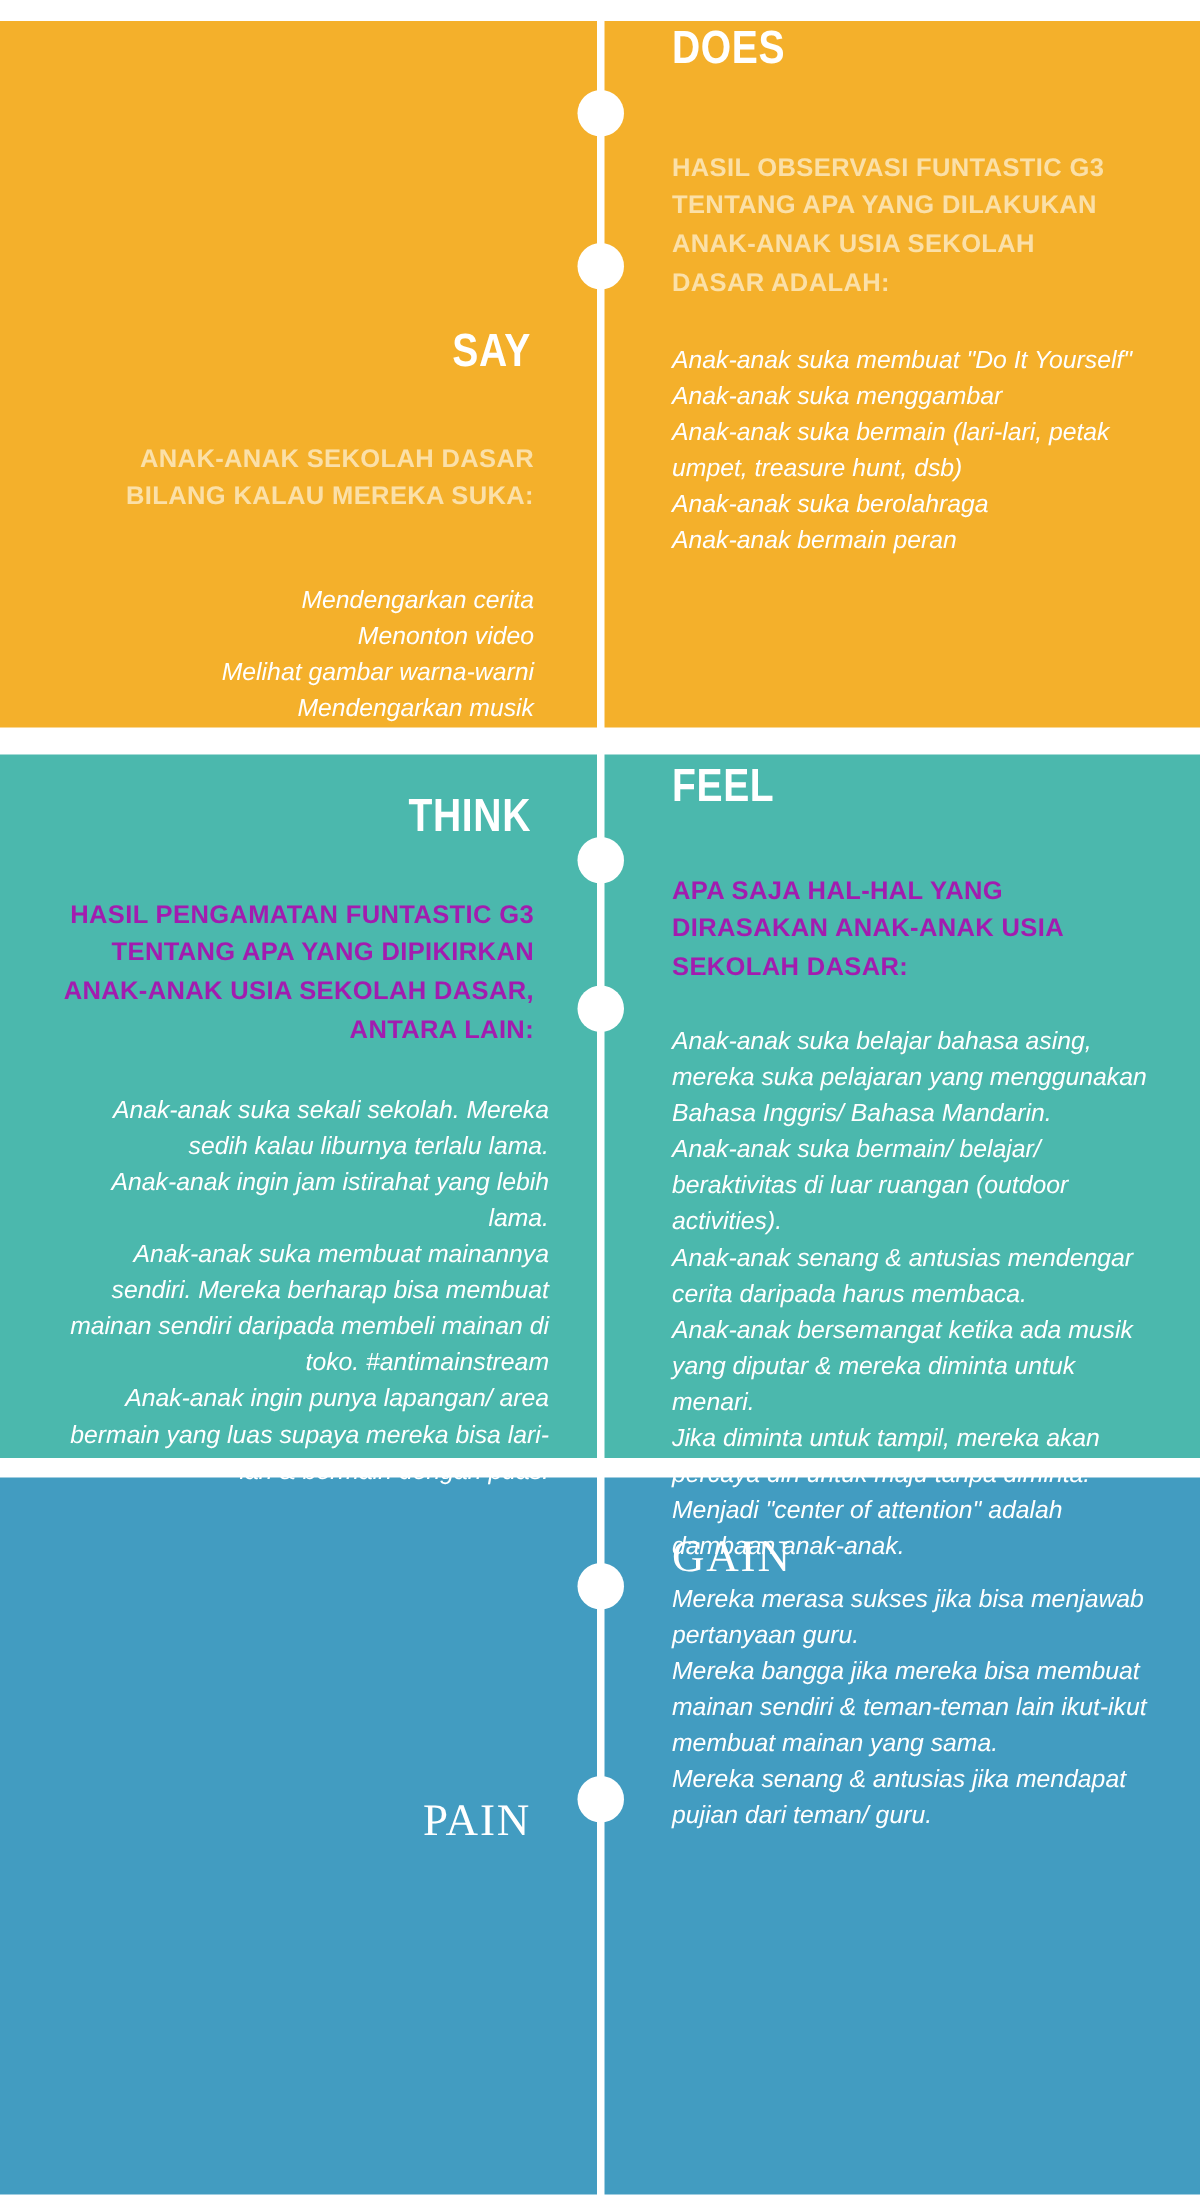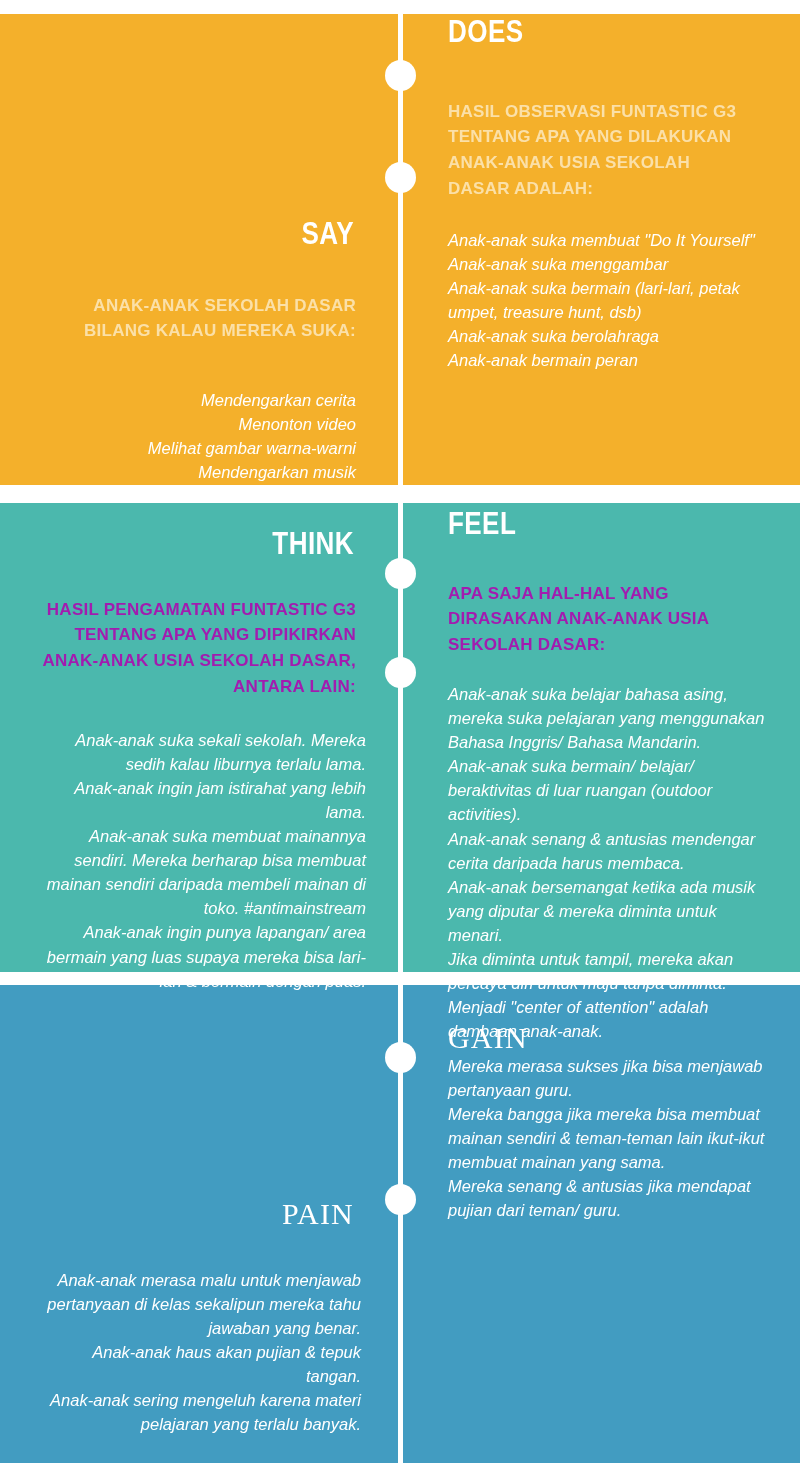--- a/index.html
+++ b/index.html
@@ -193,20 +193,15 @@
     <div class="blk-title right plain">GAIN</div>
     <div class="blk-body">
         <p>Mereka merasa sukses jika bisa menjawab pertanyaan guru.</p>
         <p>Mereka bangga jika mereka bisa membuat mainan sendiri &amp; teman-teman lain ikut-ikut membuat mainan yang sama.</p>
         <p>Mereka senang &amp; antusias jika mendapat pujian dari teman/ guru.</p>
       </div>
   </div>
 
   <div class="half half-left pad-left" id="blk-pain">
     <div class="blk-title left plain">PAIN</div>
-    <div class="blk-body">
-        <p>Anak-anak merasa malu untuk menjawab pertanyaan di kelas sekalipun mereka tahu jawaban yang benar.</p>
-        <p>Anak-anak haus akan pujian &amp; tepuk tangan.</p>
-        <p>Anak-anak sering mengeluh karena materi pelajaran yang terlalu banyak.</p>
-      </div>
   </div>
 
 </div>
 
 </body></html>

